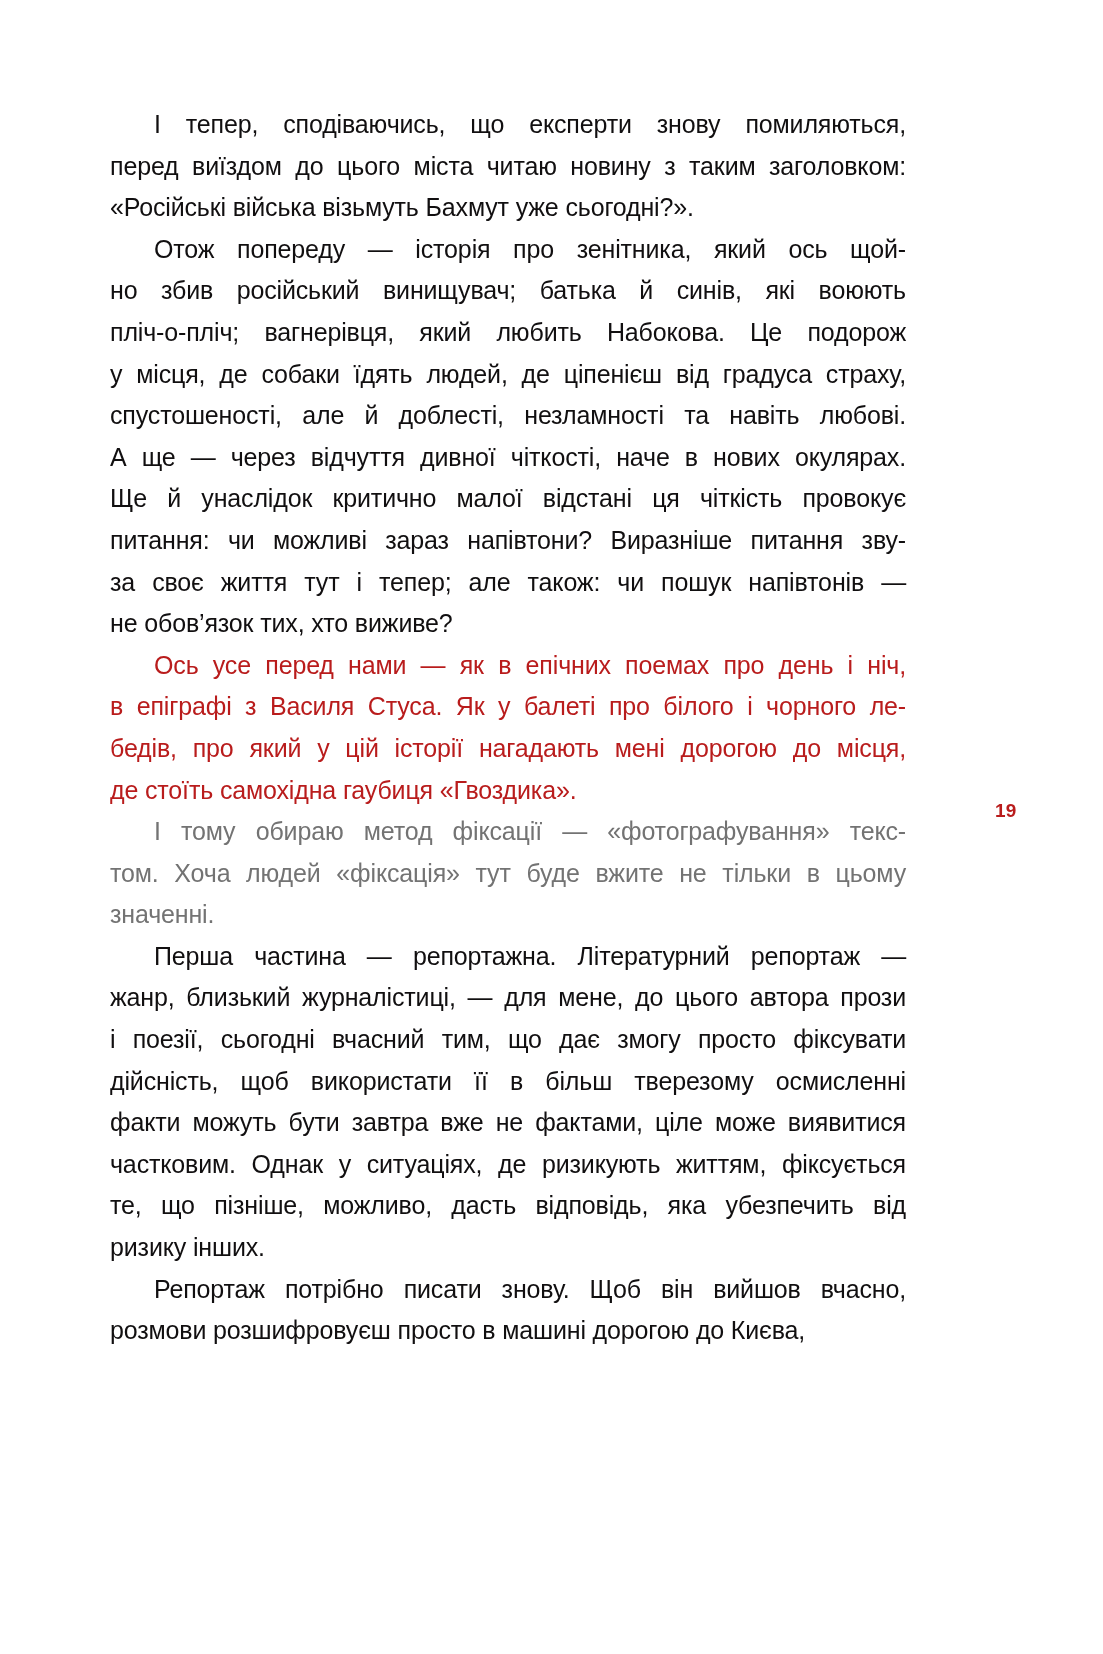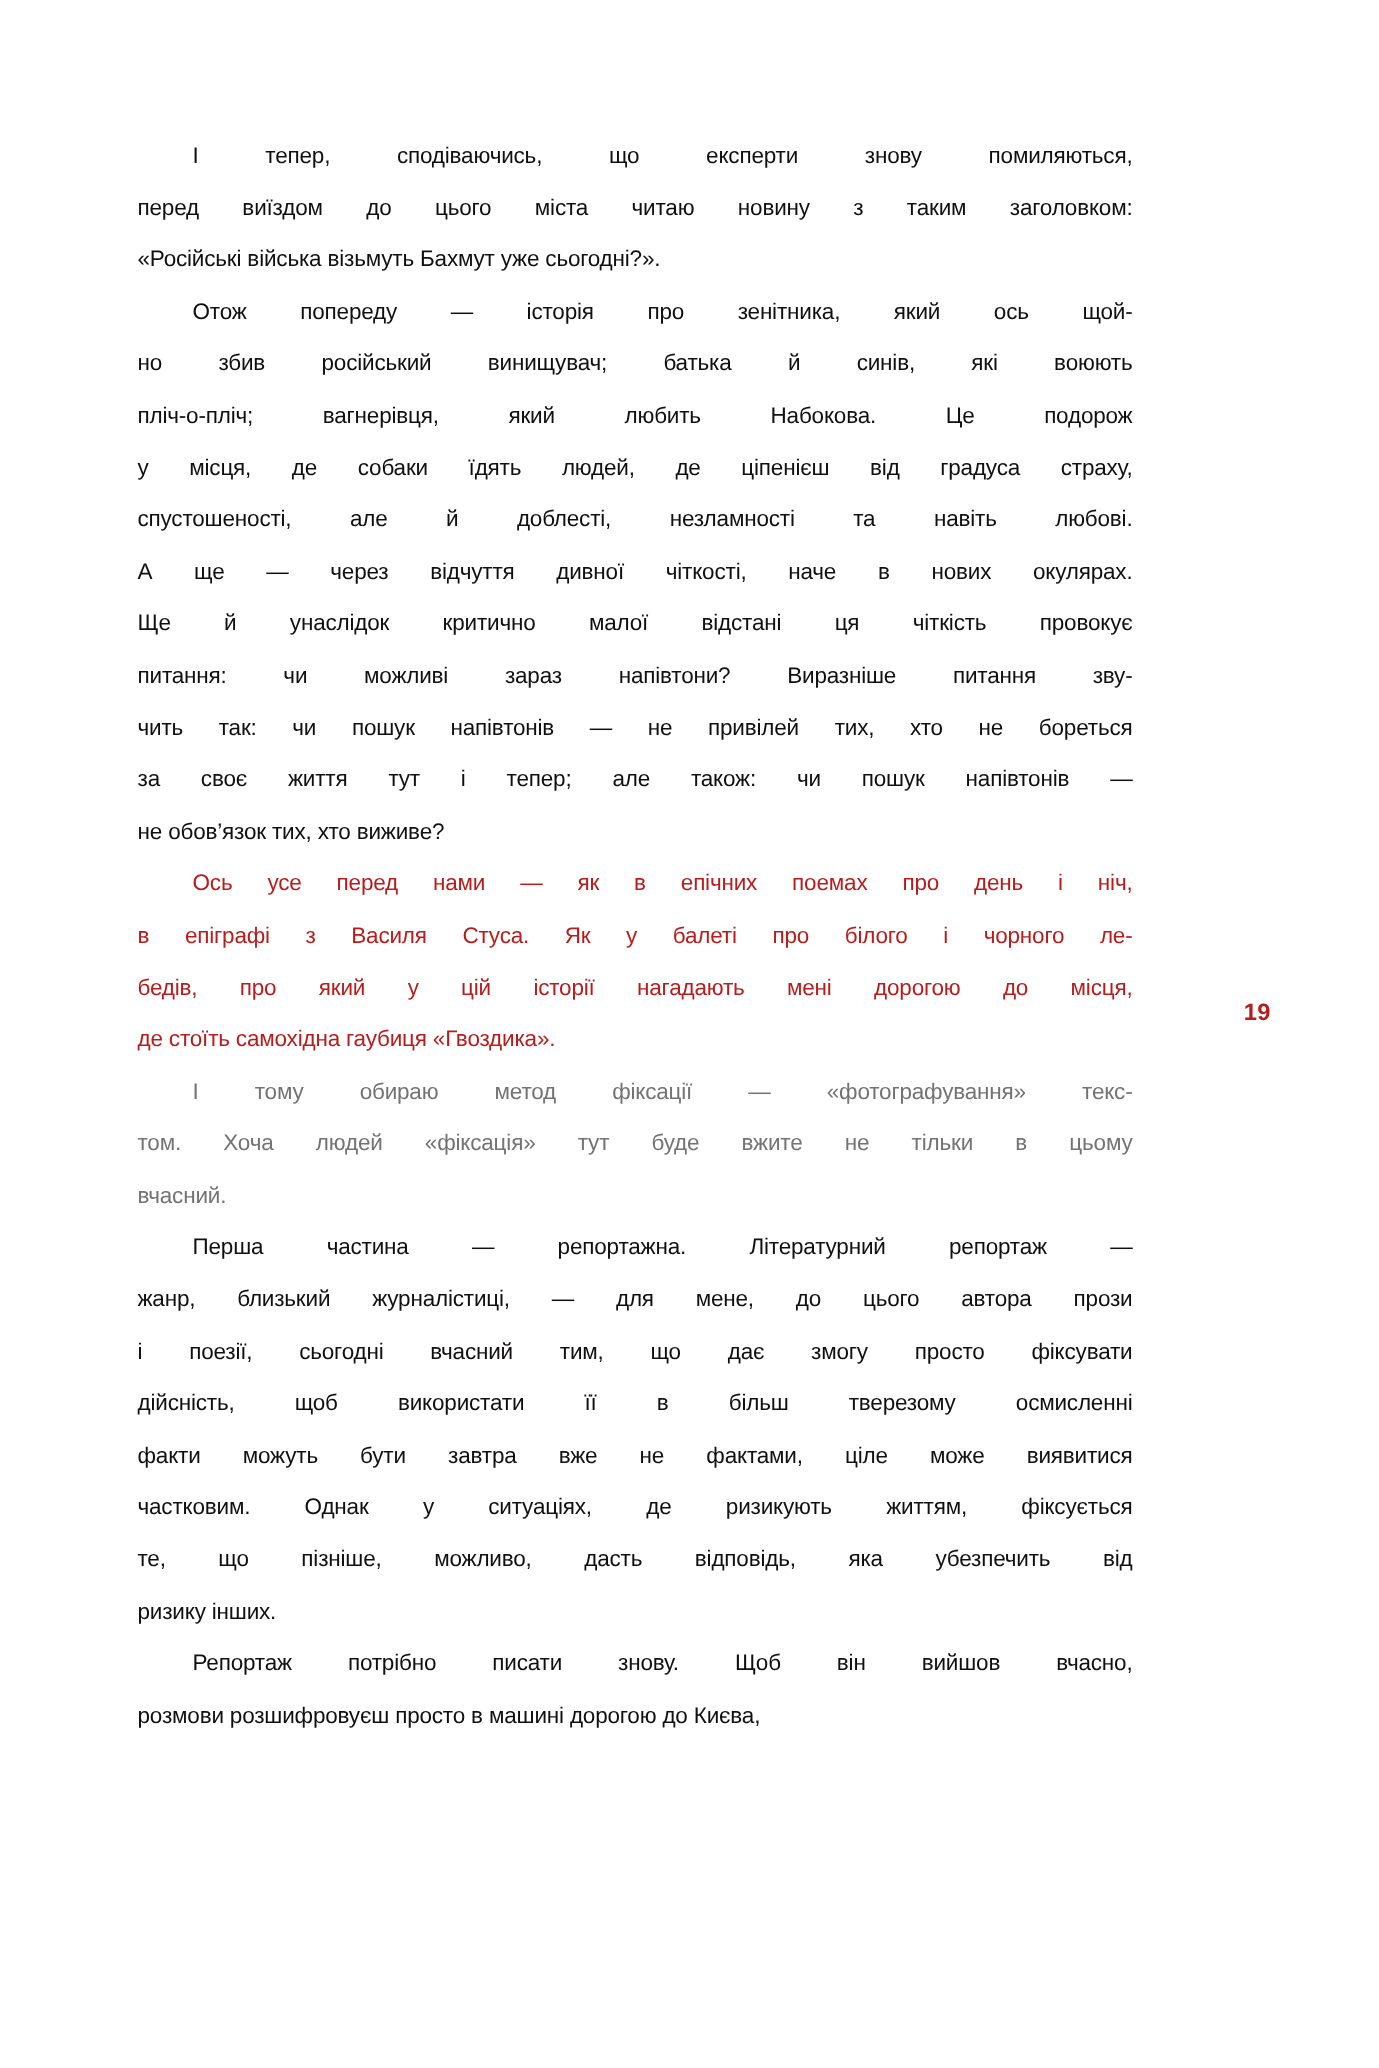--- a/index.html
+++ b/index.html
@@ -42,21 +42,21 @@
     word-spacing: 0px;
     color: #110f10;
   }
 
   
   .line {
     display: block;
     white-space: nowrap;
     text-align: justify;
     text-align-last: justify;
-    font-size: 18px;
+    font-size: 25px;
     line-height: 41.6px;
   }
   .line > span.stretch {
     display: inline-block;
     width: 100%;
     text-align: justify;
     text-align-last: justify;
     white-space: normal;
   }
   .line.flush {
@@ -99,34 +99,33 @@
       </p>
       <p class="para" style="color: rgb(17, 15, 16);">
         <span class="line"><span class="indent-box"></span><span class="stretch" style="width: calc(100% - 44px);">Отож попереду — історія про зенітника, який ось щой-</span></span>
         <span class="line"><span class="stretch">но збив російський винищувач; батька й синів, які воюють</span></span>
         <span class="line"><span class="stretch">пліч-о-пліч; вагнерівця, який любить Набокова. Це подорож</span></span>
         <span class="line"><span class="stretch">у місця, де собаки їдять людей, де ціпенієш від градуса страху,</span></span>
         <span class="line"><span class="stretch">спустошеності, але й доблесті, незламності та навіть любові.</span></span>
         <span class="line"><span class="stretch">А ще — через відчуття дивної чіткості, наче в нових окулярах.</span></span>
         <span class="line"><span class="stretch">Ще й унаслідок критично малої відстані ця чіткість провокує</span></span>
         <span class="line"><span class="stretch">питання: чи можливі зараз напівтони? Виразніше питання зву-</span></span>
-        <span class="line"><span class="stretch">чить так: чи пошук напівтонів — не привілей тих, хто не бореться</span></span>
         <span class="line"><span class="stretch">за своє життя тут і тепер; але також: чи пошук напівтонів —</span></span>
         <span class="line flush"><span class="stretch">не обов’язок тих, хто виживе?</span></span>
       </p>
       <p class="para" style="color: #b91c1c;">
         <span class="line"><span class="indent-box"></span><span class="stretch" style="width: calc(100% - 44px);">Ось усе перед нами — як в епічних поемах про день і ніч,</span></span>
         <span class="line"><span class="stretch">в епіграфі з Василя Стуса. Як у балеті про білого і чорного ле-</span></span>
         <span class="line"><span class="stretch">бедів, про який у цій історії нагадають мені дорогою до місця,</span></span>
         <span class="line flush"><span class="stretch">де стоїть самохідна гаубиця «Гвоздика».</span></span>
       </p>
       <p class="para" style="color: #737373;">
         <span class="line"><span class="indent-box"></span><span class="stretch" style="width: calc(100% - 44px);">І тому обираю метод фіксації — «фотографування» текс-</span></span>
         <span class="line"><span class="stretch">том. Хоча людей «фіксація» тут буде вжите не тільки в цьому</span></span>
-        <span class="line flush"><span class="stretch">вчасний.</span></span>
+        <span class="line flush"><span class="stretch">значенні.</span></span>
       </p>
       <p class="para" style="color: rgb(17, 15, 16);">
         <span class="line"><span class="indent-box"></span><span class="stretch" style="width: calc(100% - 44px);">Перша частина — репортажна. Літературний репортаж —</span></span>
         <span class="line"><span class="stretch">жанр, близький журналістиці, — для мене, до цього автора прози</span></span>
         <span class="line"><span class="stretch">і поезії, сьогодні вчасний тим, що дає змогу просто фіксувати</span></span>
         <span class="line"><span class="stretch">дійсність, щоб використати її в більш тверезому осмисленні</span></span>
         <span class="line"><span class="stretch">факти можуть бути завтра вже не фактами, ціле може виявитися</span></span>
         <span class="line"><span class="stretch">частковим. Однак у ситуаціях, де ризикують життям, фіксується</span></span>
         <span class="line"><span class="stretch">те, що пізніше, можливо, дасть відповідь, яка убезпечить від</span></span>
         <span class="line flush"><span class="stretch">ризику інших.</span></span>

